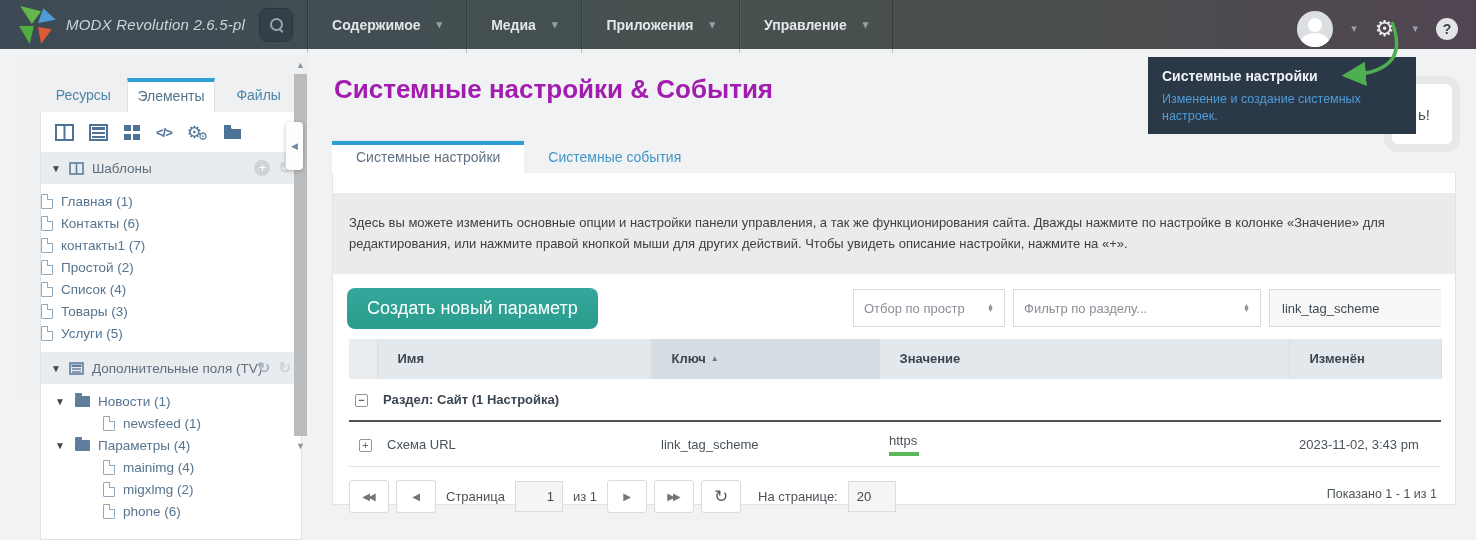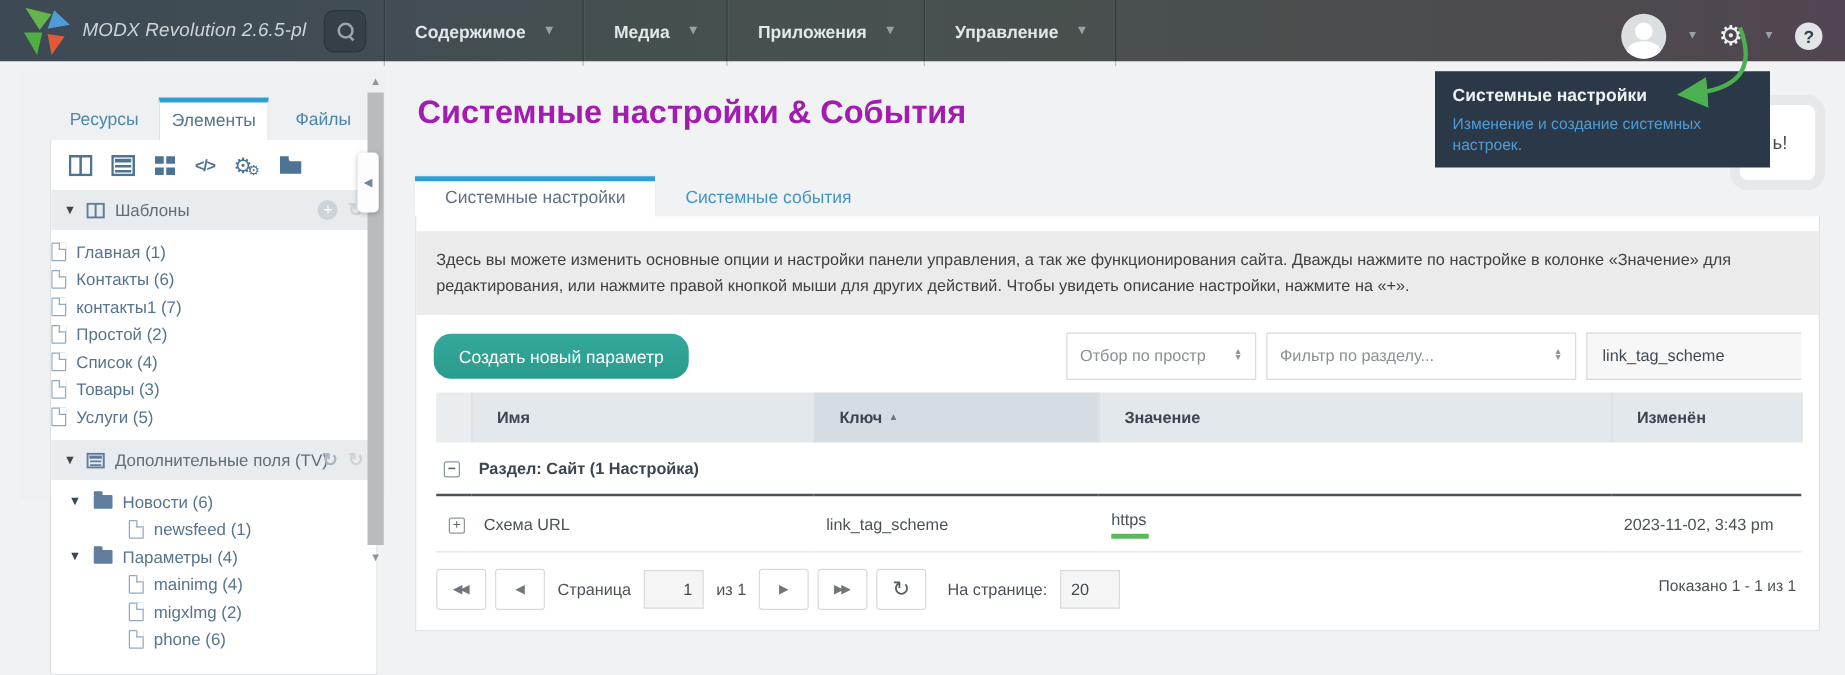--- a/index.html
+++ b/index.html
@@ -82,25 +82,25 @@
   .collapse-handle span { font-size:9px; color:#6d87a0; }
 
   
   .main-title { position:absolute; left:334px; top:74px; font-size:26px; color:#a21caf; }
   .main-tabs { position:absolute; left:332px; top:141px; display:flex; height:32px; }
   .main-tab { font-size:14px; padding:8px 24px 0 24px; color:#4095c5; cursor:pointer; }
   .main-tab.active { background:#fff; border-top:4px solid #2e9fd6; padding-top:4px; color:#5f7082;
     box-shadow:0 -1px 2px rgba(0,0,0,.05); }
   .panel { position:absolute; left:332px; top:173px; width:1124px; height:332px; background:#fff;
     border:1px solid #e2e3e4; border-top:none; }
-  .desc-block { margin-top:12px; background:#ebebec; padding:12px 16px; font-size:13px; color:#3f4040;
+  .desc-block { margin-top:20px; background:#ebebec; padding:19px 16px; font-size:13px; color:#3f4040;
     line-height:1.65; }
   .toolbar-row { display:flex; align-items:center; margin:14px 14px 0 14px; }
-  .btn-create { background:linear-gradient(#34a89b,#2a9c8d); color:#fff; font-size:14px; border:none;
-    border-radius:14px; padding:10px 20px; cursor:pointer; }
+  .btn-create { background:linear-gradient(#34a89b,#2a9c8d); color:#fff; font-size:18px; border:none;
+    border-radius:8px; padding:10px 20px; cursor:pointer; }
   .filters { margin-left:auto; display:flex; }
   .select-box { display:flex; align-items:center; background:#fff; border:1px solid #d8dadc; border-radius:0;
     height:38px; padding:0 10px; color:#8a9096; font-size:13px; cursor:pointer; margin-left:8px; }
   .spinner { display:flex; flex-direction:column; margin-left:auto; padding-left:12px; line-height:.65; }
   .spinner span { font-size:7px; color:#8b949b; }
   .sel-1 { width:152px; } .sel-2 { width:248px; }
   .filter-input { width:172px; height:38px; background:#f7f7f8; border:1px solid #d8dadc; border-right:none;
     padding:0 12px; font-size:13px; color:#3f4a55; font-family:"Liberation Sans",sans-serif; margin-left:8px; }
   .btn-clear { width:138px; height:38px; background:#fff; border:1px solid #d8dadc; font-size:13.5px;
     color:#4a5560; cursor:pointer; }
@@ -278,21 +278,21 @@
             <line x1="3" y1="10" x2="12" y2="10" stroke="#5f7d9c" stroke-width="1.4"></line>
           </svg>
         <span class="sec-label">Дополнительные поля (TV)</span>
         <span class="refresh-dk">↻</span>
         <span class="refresh-lt">↻</span>
       </div>
       <div class="tree">
         <div class="tree-row ind-0">
             <span class="fold-caret">▼</span>
             <span class="folder-icon"></span>
-            <span>Новости (6)</span>
+            <span>Новости (1)</span>
           </div>
         <div class="tree-row ind-2">
             <span class="doc-icon"></span>
             <span>newsfeed (1)</span>
           </div>
         <div class="tree-row ind-0">
             <span class="fold-caret">▼</span>
             <span class="folder-icon"></span>
             <span>Параметры (4)</span>
           </div>

